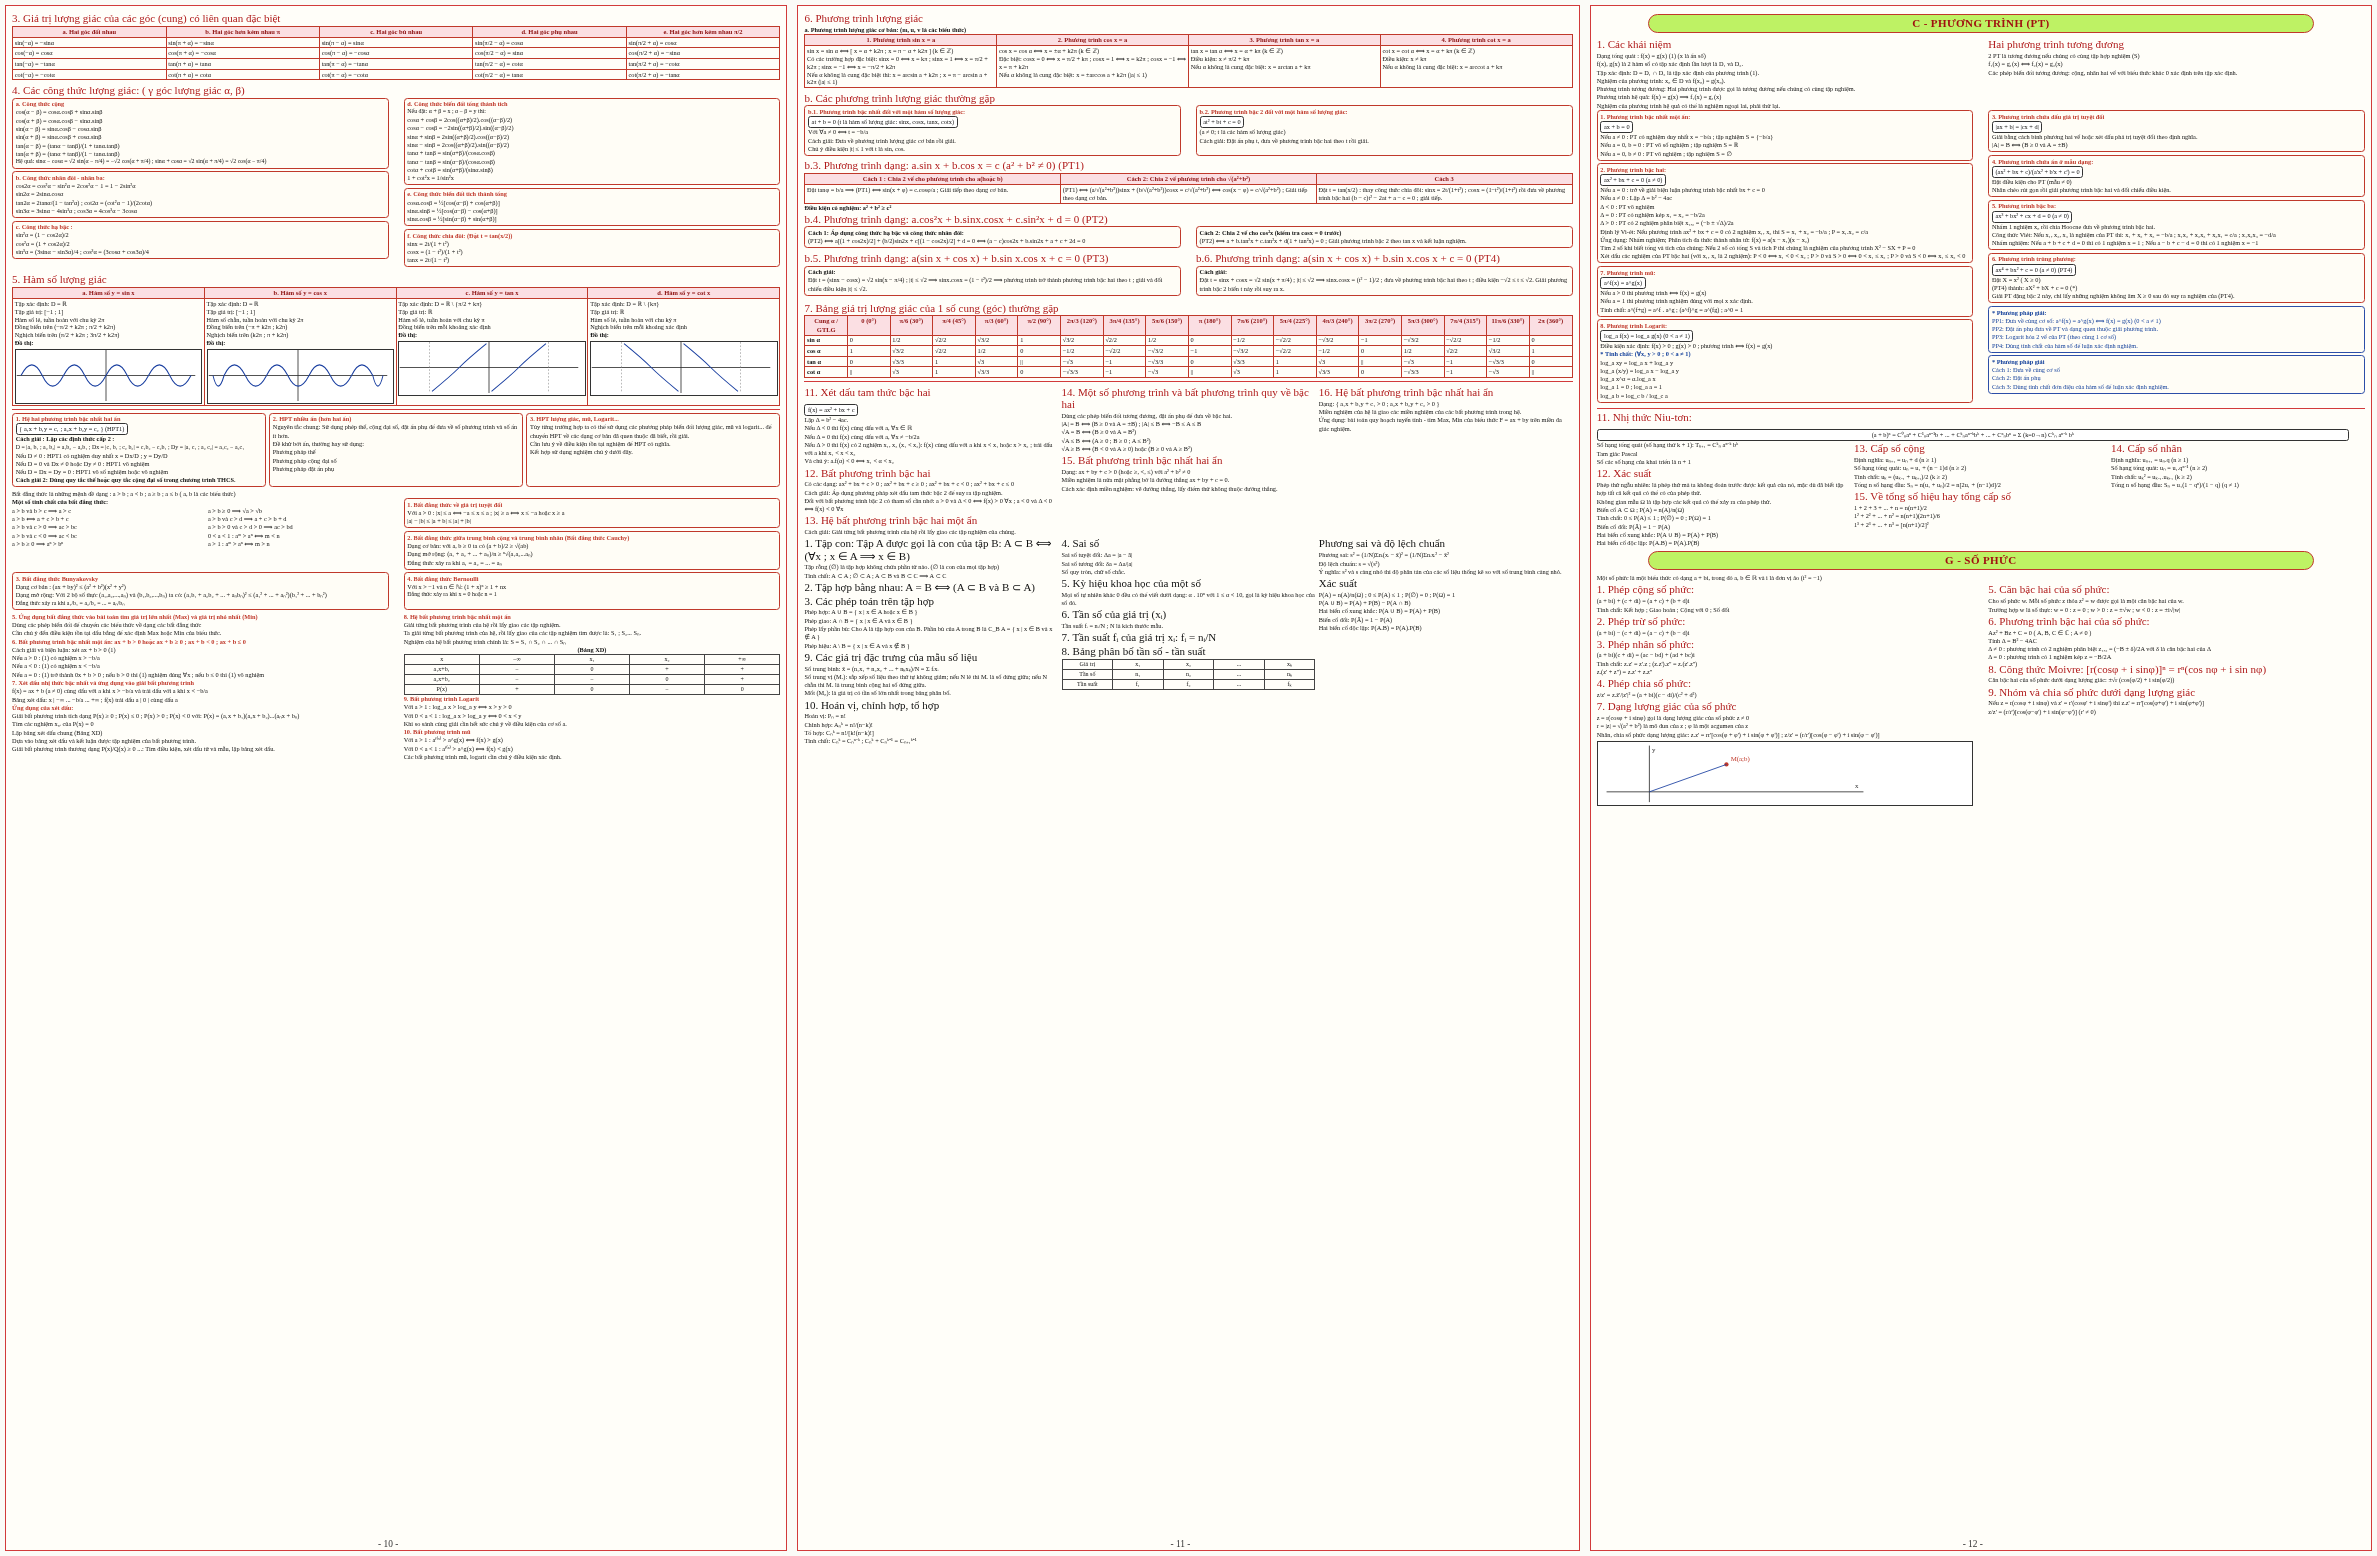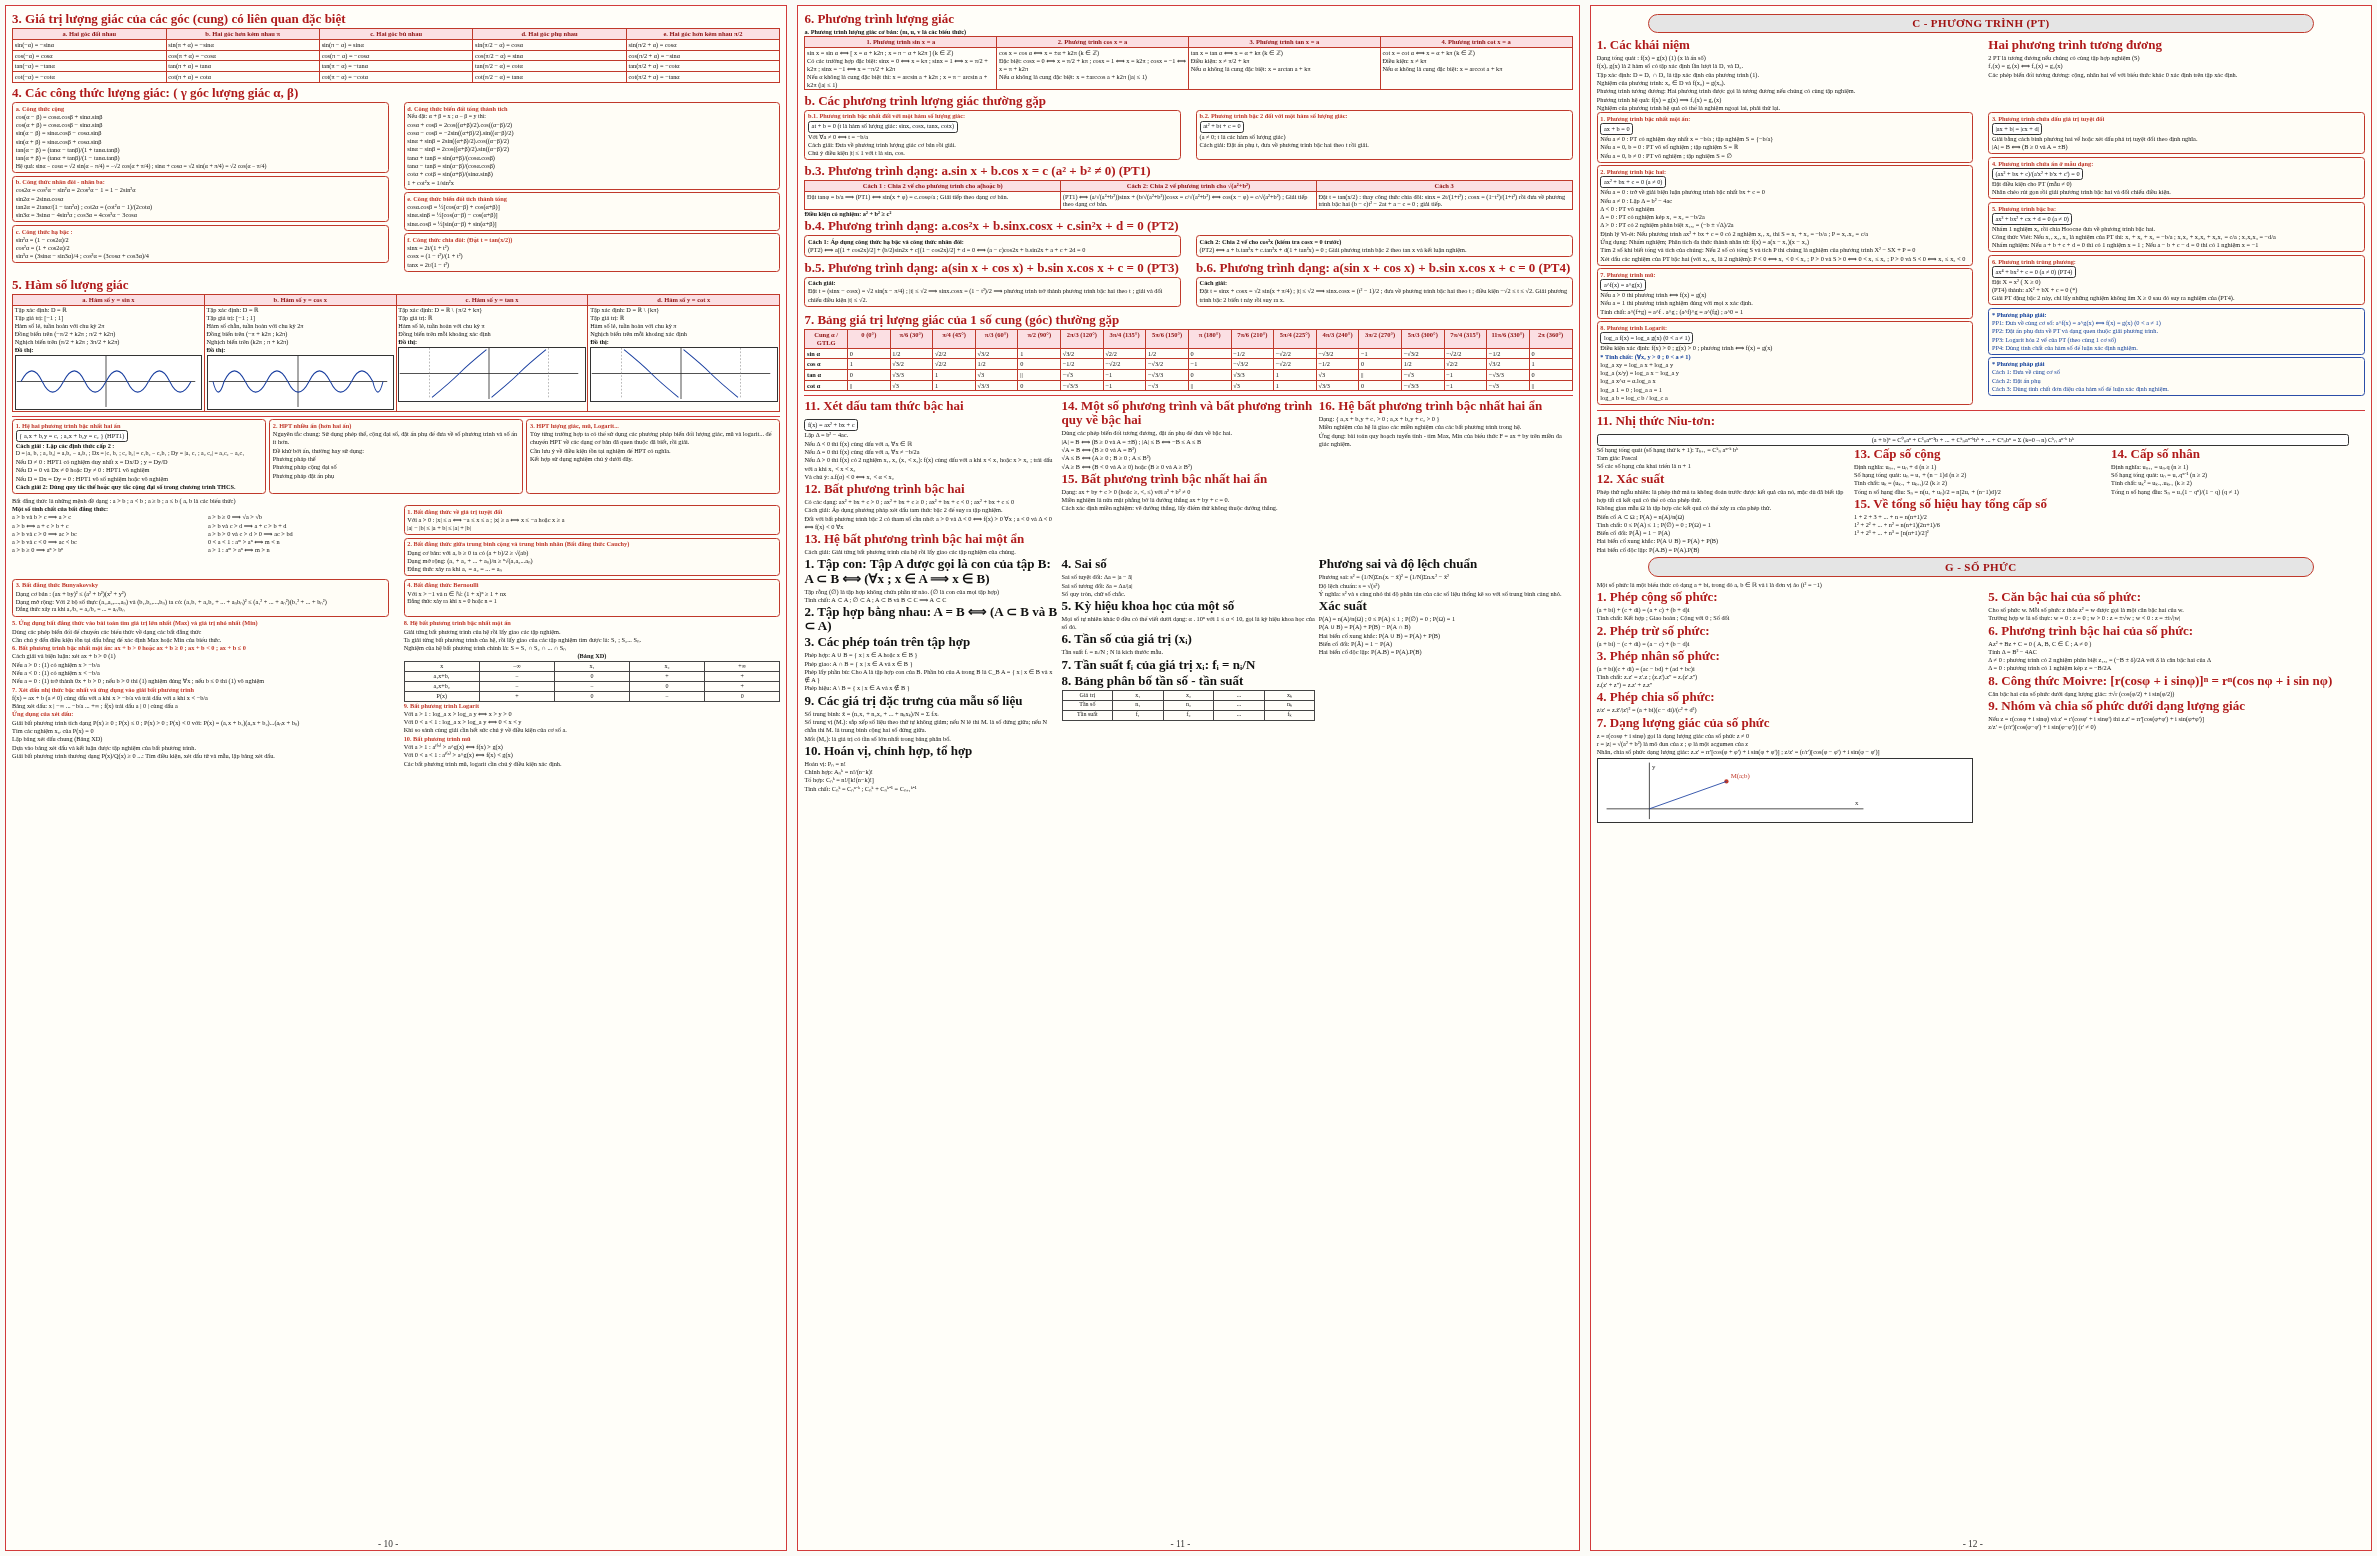--- a/index.html
+++ b/index.html
@@ -22,25 +22,25 @@
   .page.p10{width:783px;}
   .page.p11{width:783px;}
   .page.p12{width:783px;}
   .pagenum{
     position:absolute;bottom:0.9px;left:0;right:16px;text-align:center;
     font-size:9.4px;color:#333;
   }
   
   .sec{margin-bottom:3.4px;}
   .sec-title{
-    font-weight:bold;font-size:13px;color:#b01b1b;margin:0.9px 0 1.7px 0;line-height:1.1;
+    font-weight:normal;font-size:11px;color:#b01b1b;margin:0.9px 0 1.7px 0;line-height:1.1;
   }
   .sec-title.black{color:#111;}
   .banner{
-    background:#e5e5e5;border:1.3px solid #c0392b;border-radius:12px;
+    background:#bef264;border:1.3px solid #c0392b;border-radius:12px;
     text-align:center;font-weight:bold;color:#a01010;font-size:13px;
     padding:2.6px 0;margin:2.6px 17px 4.3px 17px;letter-spacing:0.4px;
   }
   .banner.small{font-size:11px;margin:2.6px 51px 4.3px 51px;}
   table.grid{border-collapse:collapse;width:100%;table-layout:fixed;}
   table.grid td,table.grid th{
     border:0.9px solid #c0392b;padding:0.9px 1.7px;font-size:6.3px;vertical-align:top;line-height:1.25;
   }
   table.grid th{background:#fbdfe3;font-weight:bold;font-size:6.5px;text-align:center;color:#8d1111;}
   table.plain{border-collapse:collapse;width:100%;table-layout:fixed;}

